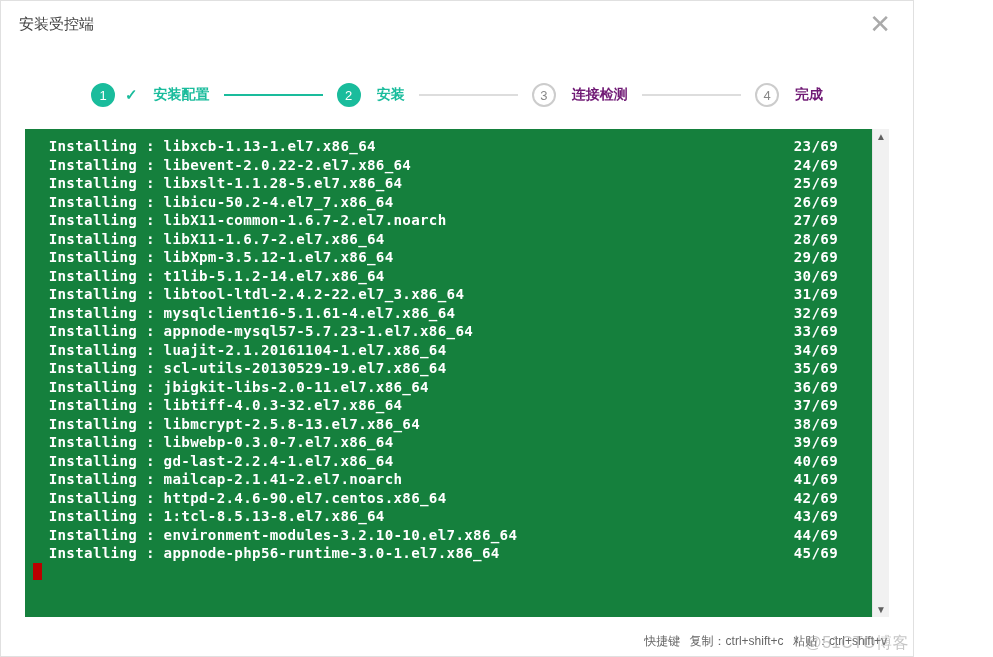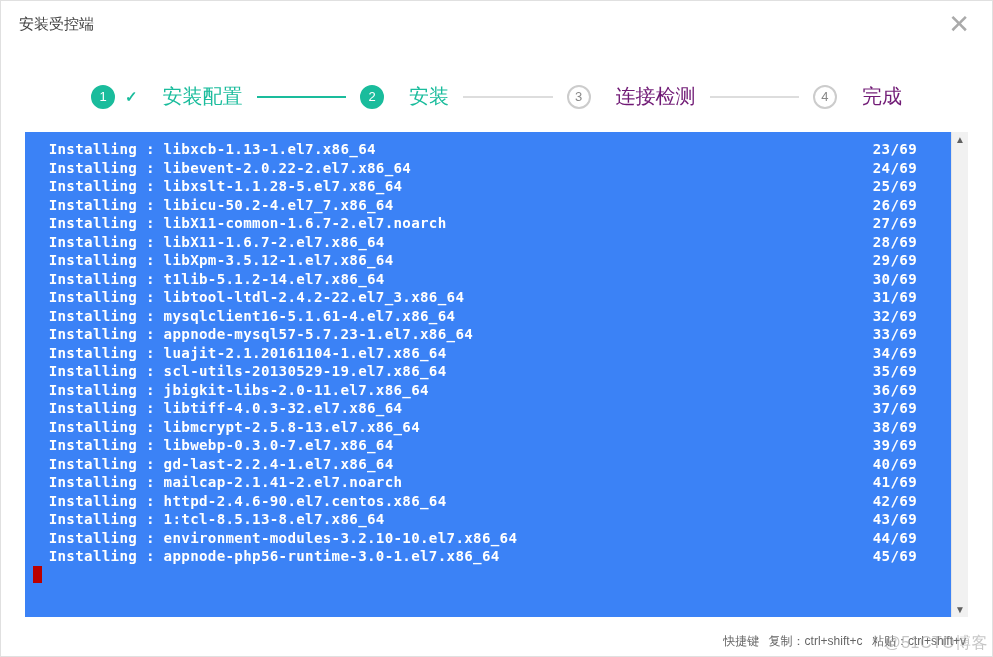--- a/index.html
+++ b/index.html
@@ -5,21 +5,21 @@
   * { box-sizing: border-box; margin: 0; padding: 0; }
   body {
     width: 993px;
     height: 657px;
     font-family: "Microsoft YaHei", "PingFang SC", Arial, sans-serif;
     background: #fff;
     color: #333;
     position: relative;
   }
   .dialog {
-    width: 993px;
+    width: 914px;
     height: 657px;
     border: 1px solid #e0e0e0;
     display: flex;
     flex-direction: column;
     position: relative;
   }
   .header {
     height: 46px;
     padding: 0 18px;
     display: flex;
@@ -65,42 +65,43 @@
     border: 2px solid #ccc;
     color: #888;
   }
   .step-check {
     color: #1abc9c;
     font-size: 15px;
     margin-left: 10px;
     font-weight: bold;
   }
   .step-label {
-    margin-left: 25px;
-    font-size: 20px;
+    margin-left: 16px;
+    font-size: 14px;
+    font-weight: bold;
   }
   .step-label.done, .step-label.active { color: #1abc9c; }
   .step-label.pending { color: #701a75; }
   .step-line {
     flex: 1;
     height: 2px;
     margin: 0 14px;
   }
   .step-line.done { background: #1abc9c; }
   .step-line.pending { background: #ddd; }
 
   .terminal-wrap {
     flex: 1;
     padding: 0 24px 10px 24px;
     display: flex;
     position: relative;
   }
   .terminal {
     flex: 1;
-    background: #3b82f6;
+    background: #15803d;
     color: #fff;
     font-family: "DejaVu Sans Mono","Consolas","Courier New",monospace;
     font-size: 14.2px;
     font-weight: bold;
     line-height: 18.5px;
     padding: 8px 6px;
     overflow: hidden;
     white-space: pre;
     letter-spacing: 0.3px;
     position: relative;

